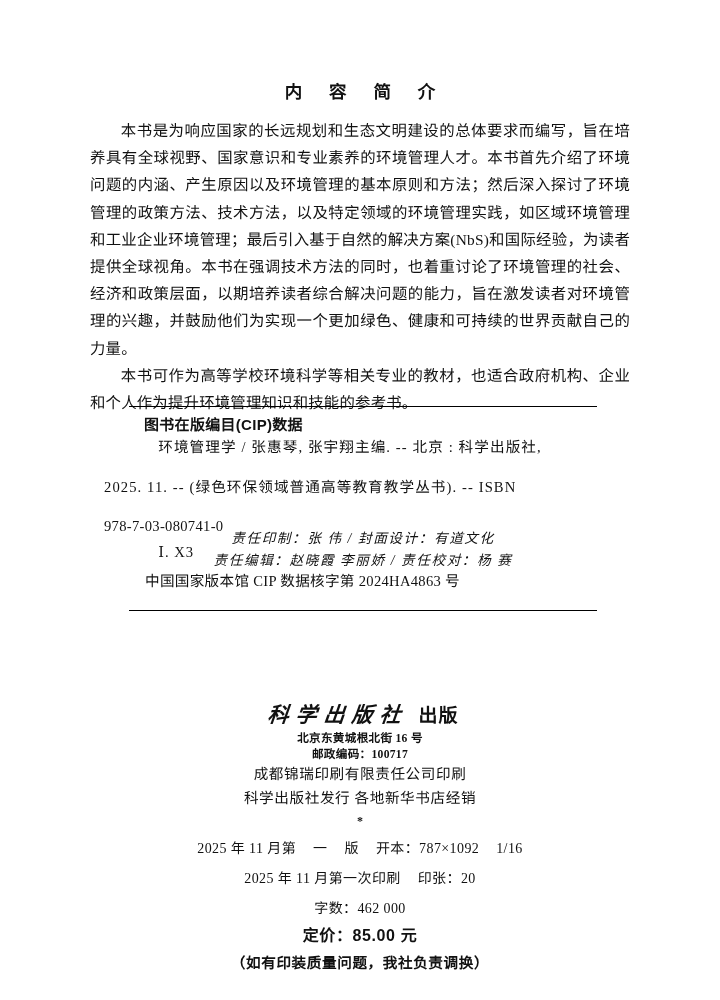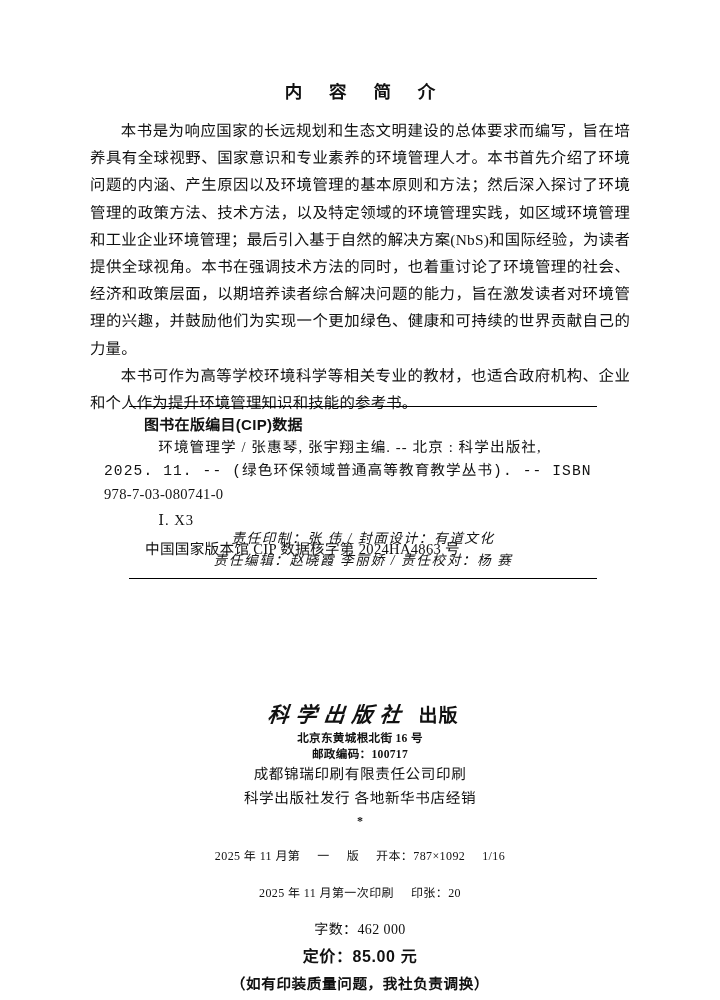--- a/index.html
+++ b/index.html
@@ -79,23 +79,22 @@
     line-height: 23.5px;
     margin: 0;
   }
   .cip-line-1 {
     text-indent: 2em;
     letter-spacing: 1.1px;
     margin: 0;
   }
   .cip-line-2 {
     letter-spacing: 1.1px;
-    margin: 0;
+    margin: 16px;
     margin-left: -25px;
-    font-family: Liberation Mono, monospace;
   }
   .cip-line-3 {
     margin: 0;
     margin-left: -25px;
     letter-spacing: 0.3px;
   }
   .cip-class {
     margin: 2px 0 0 0;
     text-indent: 2em;
     font-size: 14.6px;
@@ -183,23 +182,23 @@
     margin: 0;
     letter-spacing: 0.6px;
   }
   .star {
     font-size: 12px;
     line-height: 18px;
     margin: 2px 0 2px 0;
     font-weight: bold;
   }
   .impr-line {
-    font-size: 12px;
+    font-size: 14px;
     line-height: 22px;
-    margin: 15px;
+    margin: 8px;
     letter-spacing: 0.4px;
   }
   .impr-line .gap-md { display: inline-block; width: 17px; }
   .wordcount {
     font-size: 14px;
     line-height: 22px;
     margin: 0;
     letter-spacing: 0.4px;
   }
   .price {

